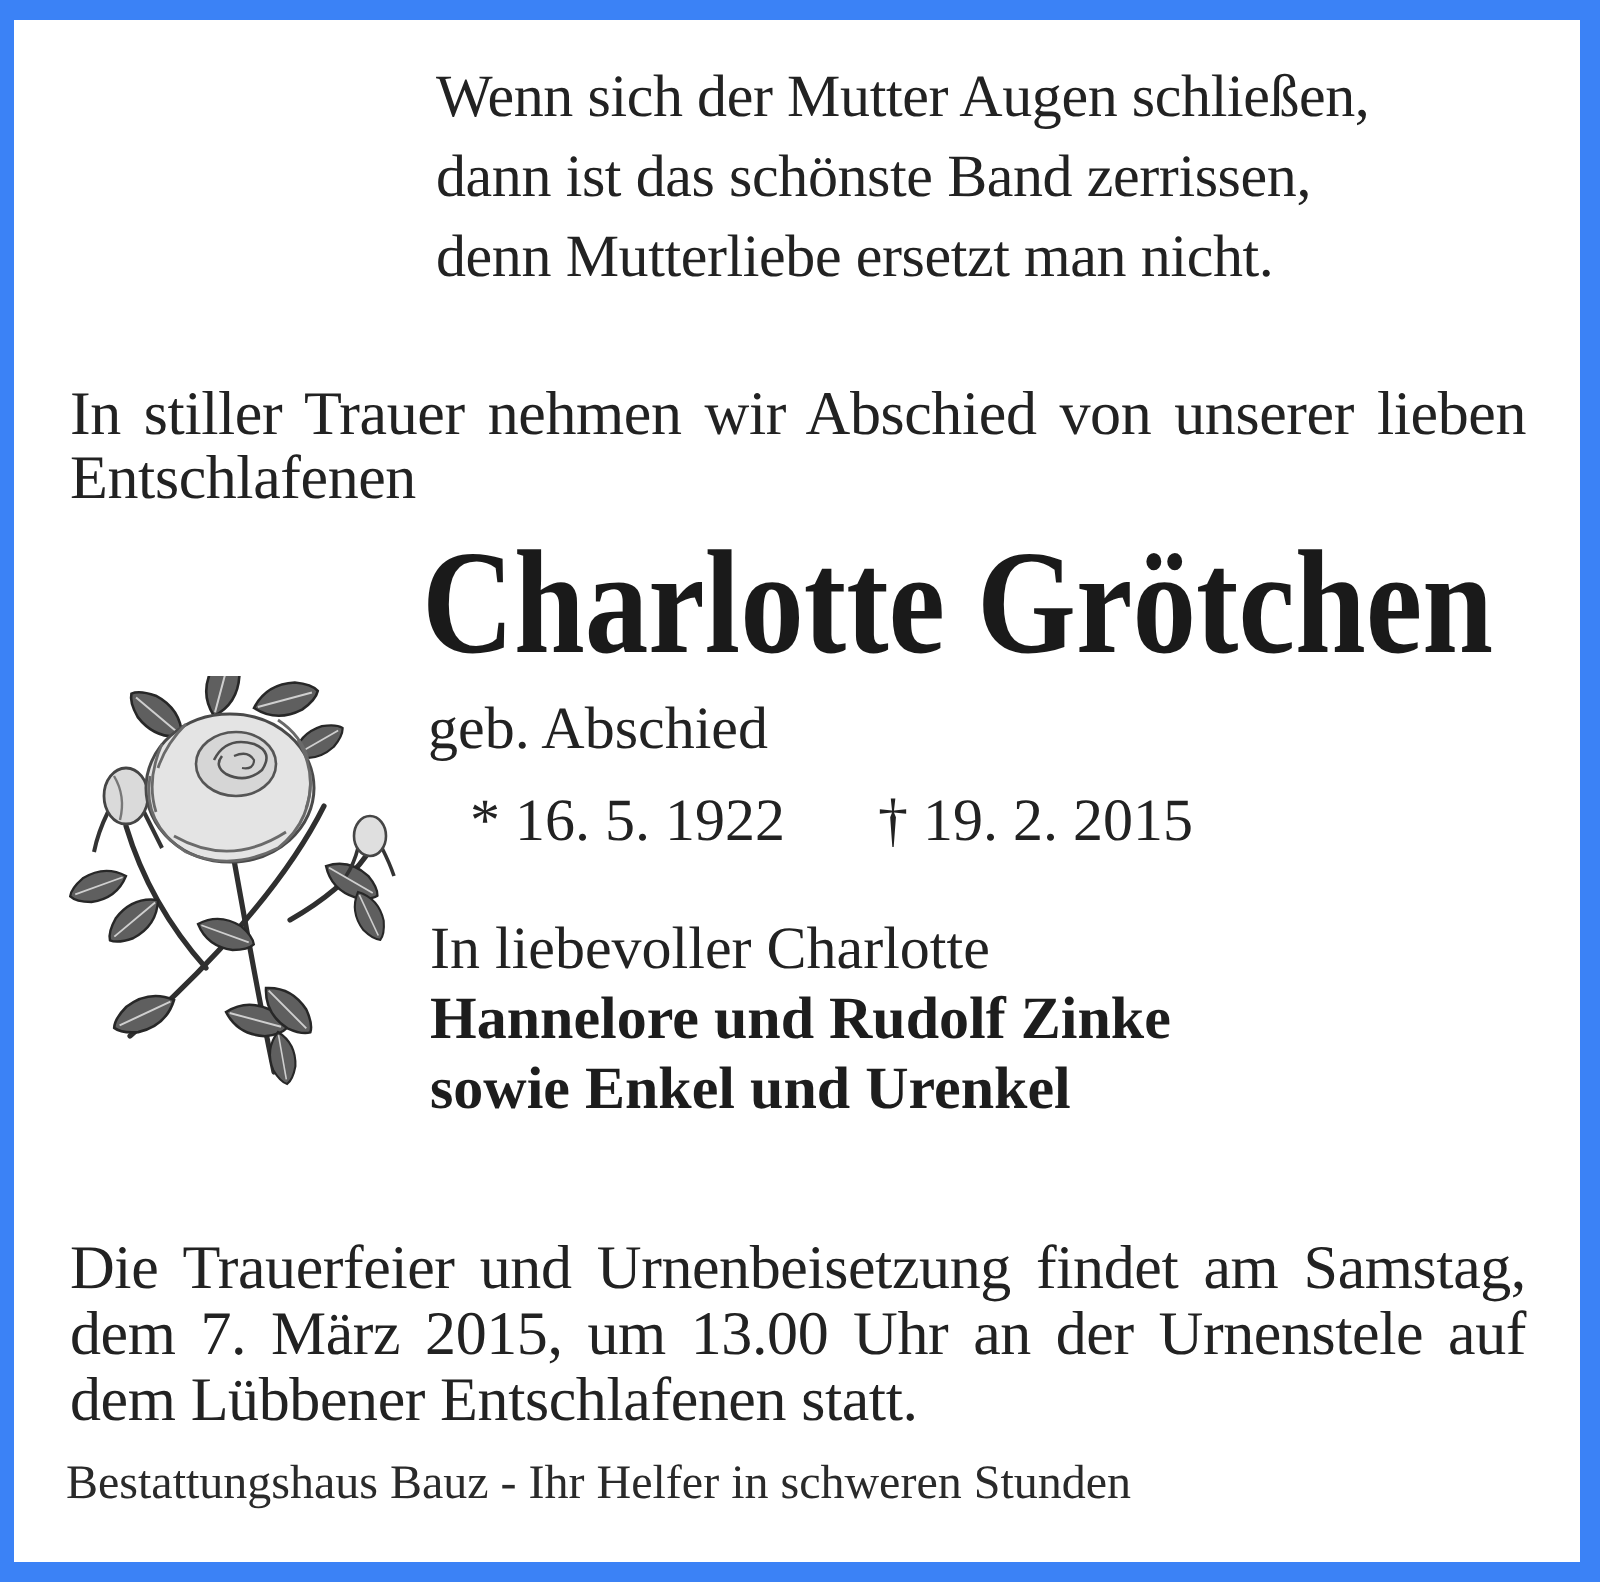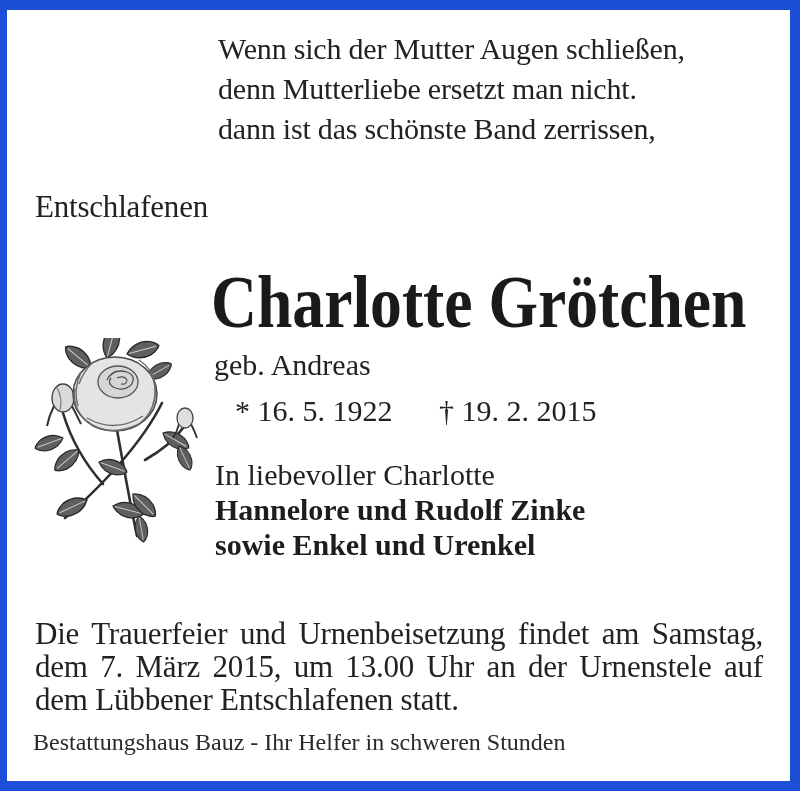--- a/index.html
+++ b/index.html
@@ -1,19 +1,19 @@
 <!DOCTYPE html>
 <html lang="de"><head>
 <meta charset="utf-8">
 <style>
   html,body{margin:0;padding:0;background:#ffffff;}
   .page{
     position:relative;
     width:800px;height:791px;
-    background:#1d4ed8;
+    background:#3b82f6;
     overflow:hidden;
     font-family:"Liberation Serif","DejaVu Serif",serif;
     color:#222222;
   }
   .paper{
     position:absolute;
     left:7px;top:10px;right:10px;bottom:10px;
     background:#ffffff;
   }
   .paper > div, .paper > h1{position:absolute;margin:0;}
@@ -68,25 +68,26 @@
   }
 </style>
 </head>
 <body>
 
 <div class="page">
   <div class="paper">
 
     <div class="poem">
       <div>Wenn sich der Mutter Augen schließen,</div>
+      <div>dann ist das schönste Band zerrissen,</div>
       <div>denn Mutterliebe ersetzt man nicht.</div>
-      <div>dann ist das schönste Band zerrissen,</div>
     </div>
 
     <div class="intro">
+      <div class="just">In stiller Trauer nehmen wir Abschied von unserer lieben</div>
       <div>Entschlafenen</div>
     </div>
 
     <svg class="rose" viewBox="0 0 175 205" xmlns="http://www.w3.org/2000/svg" aria-hidden="true">
       <defs>
         <g id="leaf">
           <path d="M0,0 Q9,-10 23,-7 Q31,-4 33,0 Q31,4 23,7 Q9,10 0,0 Z" fill="#5f5f5f" stroke="#272727" stroke-width="1.3"></path>
           <path d="M2,0 L30,0" stroke="#cfcfcf" stroke-width="1" fill="none"></path>
         </g>
       </defs>
@@ -139,21 +140,21 @@
           <path d="M60,80 Q88,96 116,78"></path>
         </g>
         <ellipse cx="91" cy="44" rx="20" ry="16" fill="#d6d6d6" stroke="#555555" stroke-width="1.3"></ellipse>
         <path d="M80,42 Q86,30 100,34 Q110,38 104,47 Q96,54 86,49 Q80,45 84,40" fill="none" stroke="#4f4f4f" stroke-width="1.3"></path>
         <path d="M90,40 Q97,37 100,42 Q100,47 94,46" fill="none" stroke="#4f4f4f" stroke-width="1.1"></path>
       </g>
     </svg>
 
     <h1 class="name">Charlotte Grötchen</h1>
 
-    <div class="maiden">geb. Andreas</div>
+    <div class="maiden">geb. Abschied</div>
 
     <div class="dates">
       <span class="birth">* 16. 5. 1922</span><span class="death">† 19. 2. 2015</span>
     </div>
 
     <div class="memory">
       <div>In liebevoller Charlotte</div>
       <div class="mourner">Hannelore und Rudolf Zinke</div>
       <div class="mourner">sowie Enkel und Urenkel</div>
     </div>

